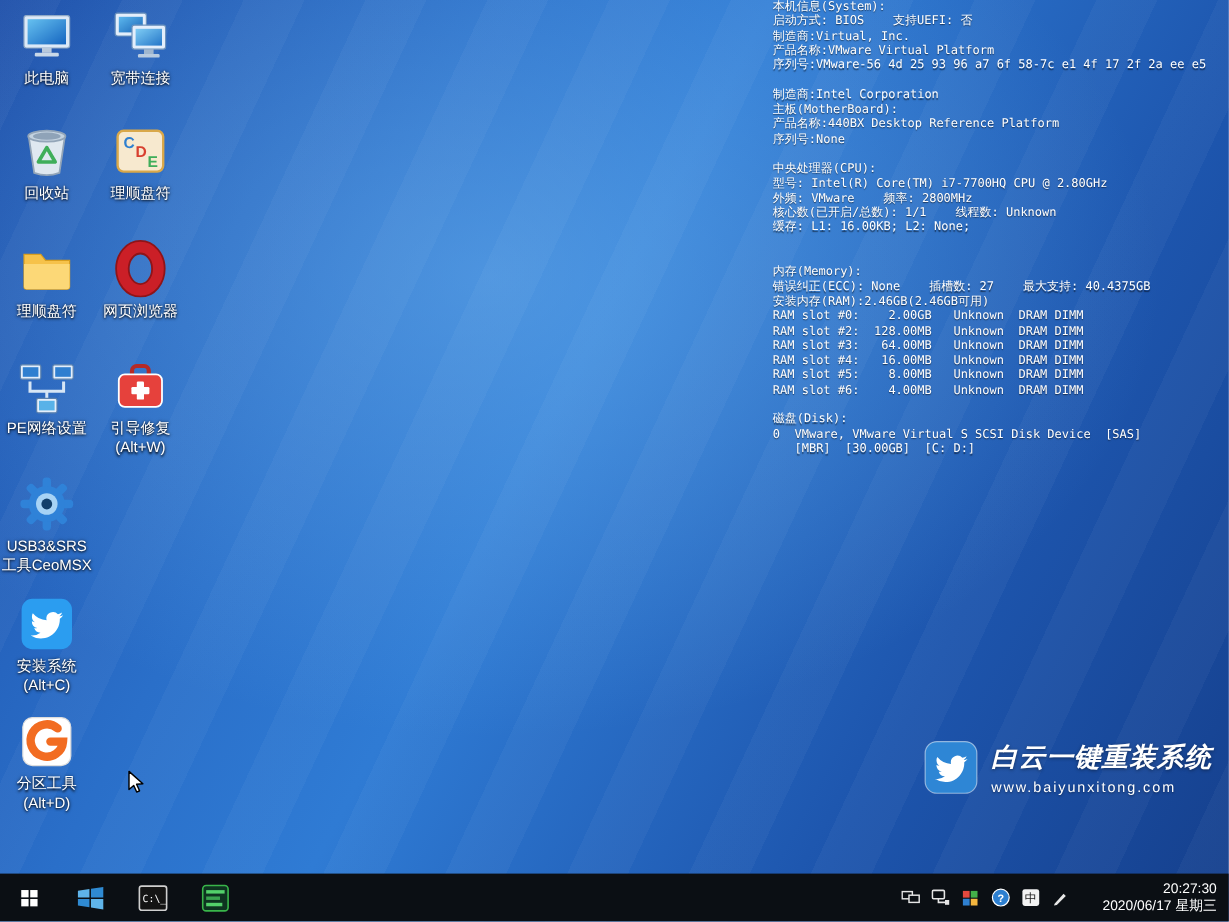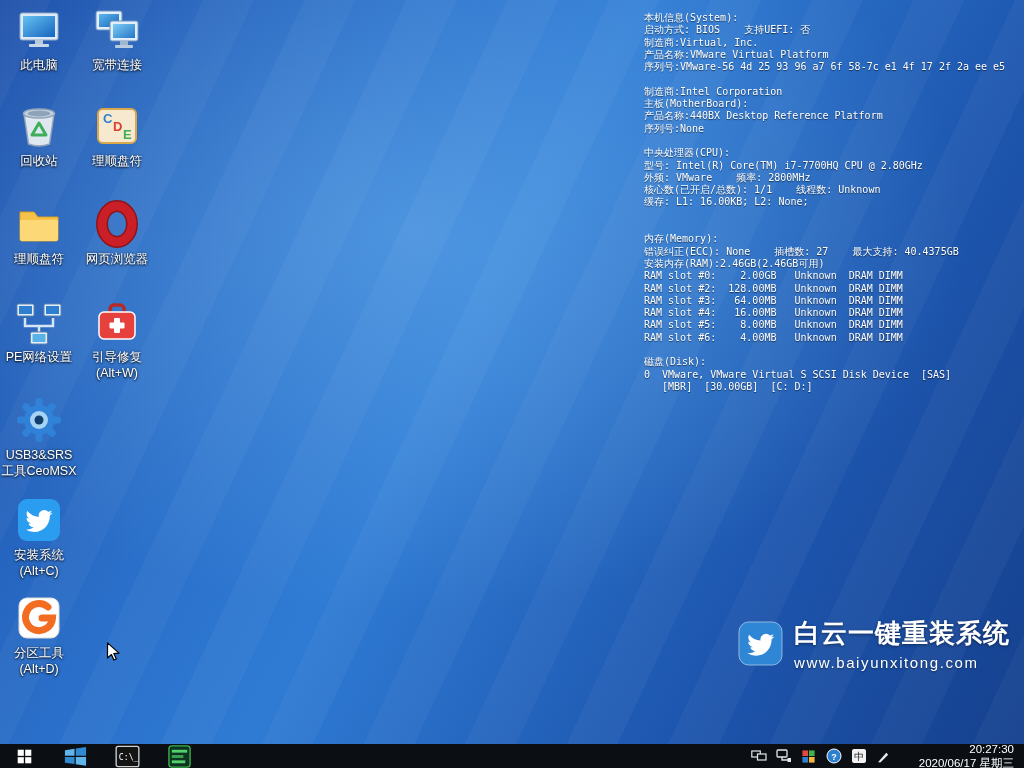--- a/index.html
+++ b/index.html
@@ -17,34 +17,34 @@
     position: absolute; width: 86px;
     display: flex; flex-direction: column; align-items: center;
     color: #fff; font-size: 12.5px; cursor: default;
   }
   .cell .ic { width: 48px; height: 48px; display: flex; align-items: center; justify-content: center; margin-bottom: 3px; }
   .label-line {
     line-height: 16px; white-space: nowrap; text-align: center;
     text-shadow: 0 1px 2px rgba(0,0,0,0.9), 0 0 3px rgba(0,0,0,0.55);
   }
   .sysinfo {
-    position: absolute; left: 644px; top: 12px; width: 376px;
+    position: absolute; left: 644px; top: 0; width: 376px;
     color: #ffffff;
     font: 10px/12.3px "DejaVu Sans Mono", monospace;
     text-shadow: 0 1px 1px rgba(0,0,0,0.55);
   }
   .info-line { white-space: pre; min-height: 12.3px; }
   .watermark {
     position: absolute; right: 14px; top: 616px;
     display: flex; align-items: center; gap: 10px; color: #fff;
   }
-  .wm-title { font-size: 26px; font-weight: bold; letter-spacing: 1px; text-shadow: 0 1px 3px rgba(0,0,0,0.45); }
-  .wm-url { font-size: 15px; letter-spacing: 1.6px; margin-top: 3px; text-shadow: 0 1px 2px rgba(0,0,0,0.45); }
+  .wm-title { font-size: 22px; font-weight: bold; letter-spacing: 1px; text-shadow: 0 1px 3px rgba(0,0,0,0.45); font-style: italic; }
+  .wm-url { font-size: 12px; letter-spacing: 1.6px; margin-top: 3px; text-shadow: 0 1px 2px rgba(0,0,0,0.45); }
   .taskbar {
-    position: absolute; left: 0; right: 0; bottom: 0; height: 24px;
+    position: absolute; left: 0; right: 0; bottom: 0; height: 40px;
     background: #0b0f14; display: flex; align-items: center; z-index: 10;
   }
   .start { width: 48px; height: 40px; display: flex; align-items: center; justify-content: center; }
   .task-icon { width: 46px; height: 40px; margin-right: 6px; display: flex; align-items: center; justify-content: center; }
   .tray { margin-left: auto; display: flex; align-items: center; gap: 8px; padding-right: 10px; }
   .tray-icon { width: 17px; height: 17px; display: flex; align-items: center; justify-content: center; }
   .clock { text-align: right; color: #fff; font-size: 11.5px; line-height: 14px; margin-left: 8px; min-width: 106px; }
   .cursor { position: absolute; left: 102px; top: 641px; z-index: 5; }
 </style>
 </head>

